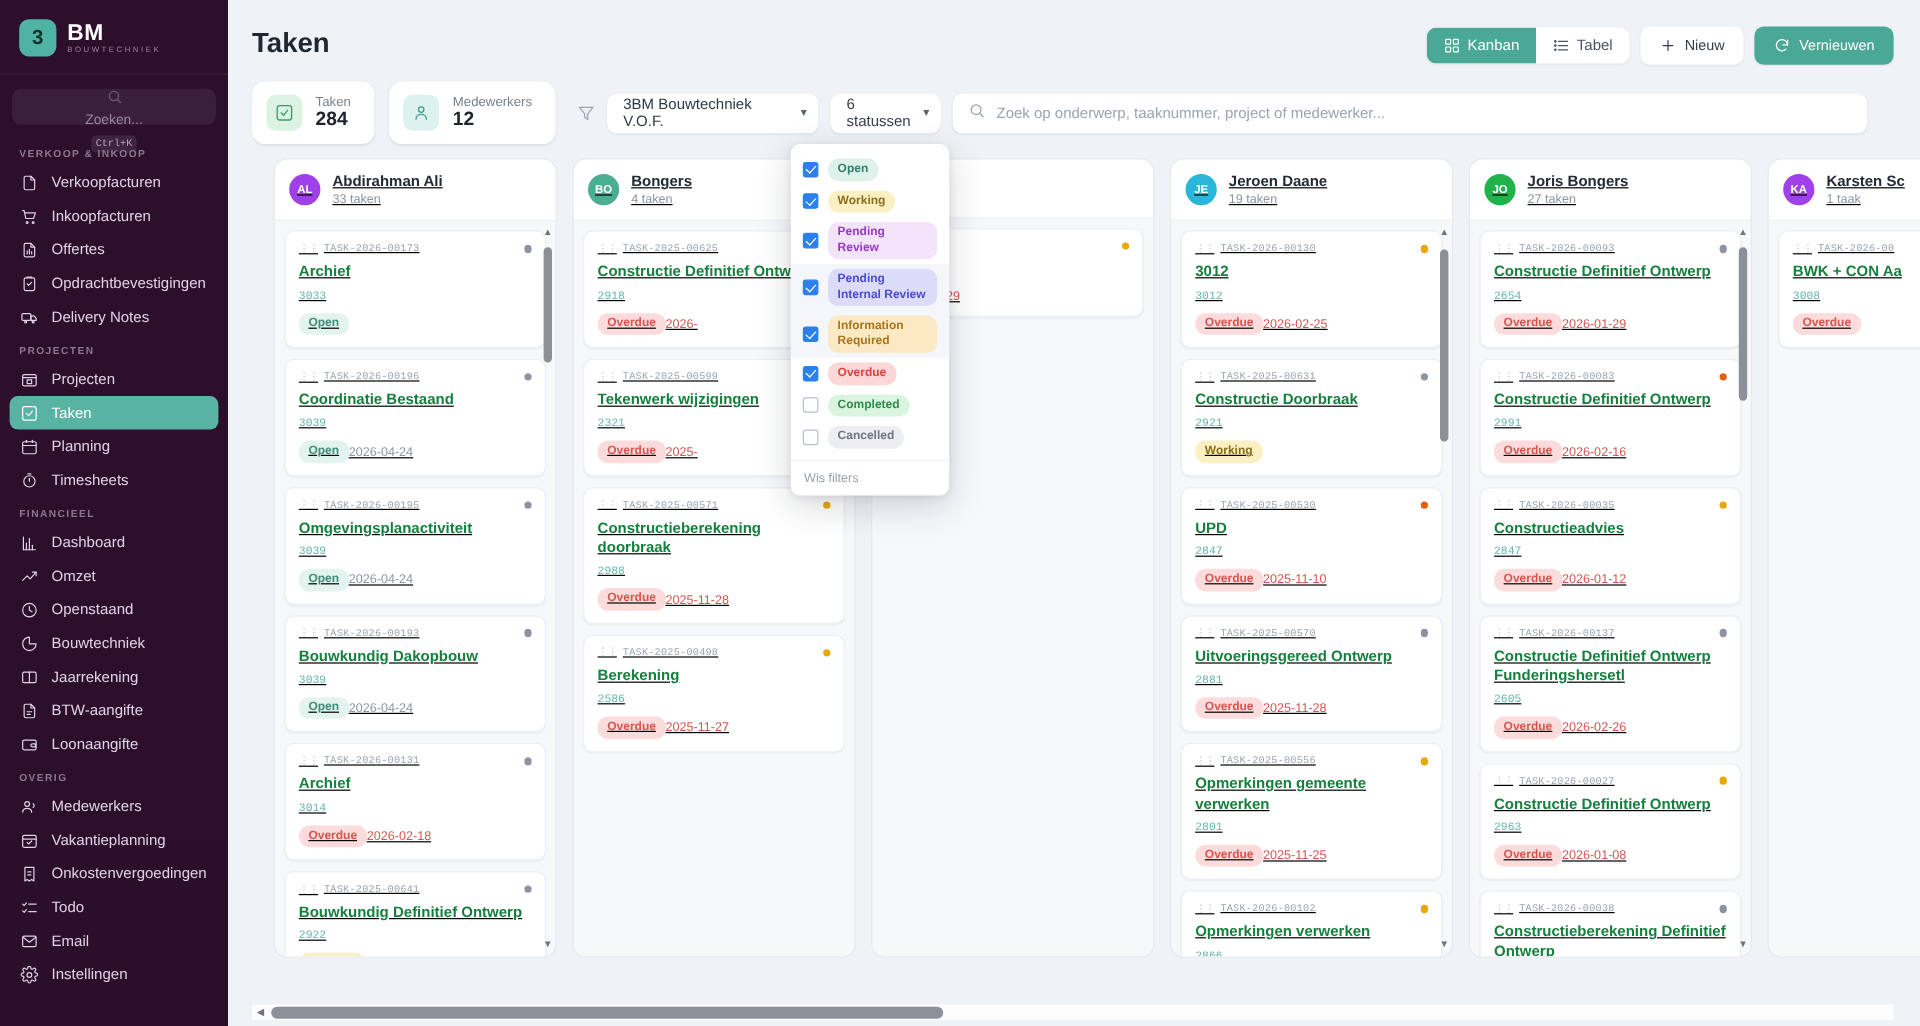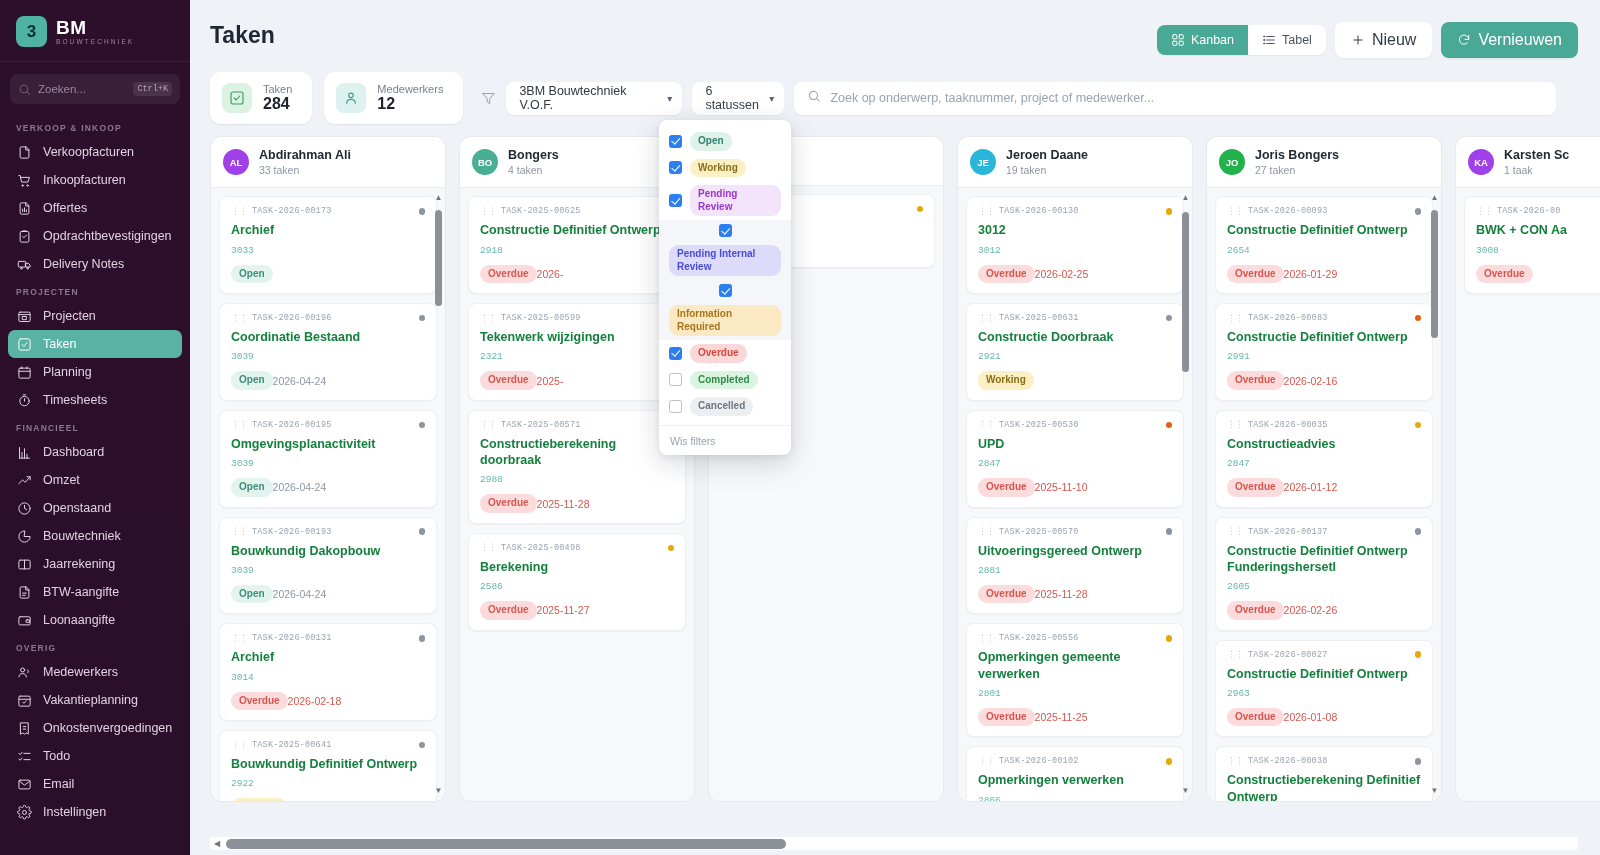--- a/index.html
+++ b/index.html
@@ -35,20 +35,21 @@
   .brand-text { line-height: 1; }
   .brand-name { font-size: 19px; font-weight: bold; color: #fff; letter-spacing: .5px; }
   .brand-sub { font-size: 6.5px; color: #9c85a0; letter-spacing: 2.1px; margin-top: 2px; }
 
   .search-box {
     margin: 12px 10px 6px 10px;
     height: 30px; border-radius: 8px;
     background: rgba(255,255,255,.07);
     display: flex; align-items: center; gap: 7px;
     padding: 0 8px;
+    flex-direction: column;
   }
   .search-box .sico { flex: 0 0 auto; opacity: .55; display:flex; }
   .search-box .sph { font-size: 11.5px; color: #9b86a0; flex: 1; }
   .kbd {
     font-family: "Liberation Mono", monospace;
     font-size: 8.5px; color: #b6a2ba;
     background: rgba(255,255,255,.09);
     border-radius: 4px; padding: 2px 4px;
   }
 
@@ -74,21 +75,21 @@
   .page-title { font-size: 23px; font-weight: bold; color: #1f2733; }
   .top-actions { display: flex; align-items: center; gap: 9px; }
   .seg { display: flex; background: #fff; border-radius: 8px; overflow: hidden; box-shadow: 0 1px 2px rgba(16,24,40,.06); }
   .seg > div {
     display: flex; align-items: center; gap: 6px;
     padding: 8px 14px; font-size: 12.5px; color: #49525f; cursor: pointer;
   }
   .seg > div.on { background: #4aa897; color: #fff; }
   .btn {
     display: flex; align-items: center; gap: 7px;
-    padding: 9px 16px; border-radius: 8px; font-size: 16px;
+    padding: 9px 16px; border-radius: 8px; font-size: 12px;
     cursor: pointer; box-shadow: 0 1px 2px rgba(16,24,40,.06);
   }
   .btn-white { background: #fff; color: #333b47; }
   .btn-teal { background: #4aa897; color: #fff; }
   .ico16 { width: 14px; height: 14px; display: flex; align-items: center; justify-content: center; }
   .ico16 svg { width: 14px; height: 14px; stroke: currentColor; fill: none; stroke-width: 1.7; stroke-linecap: round; stroke-linejoin: round; }
 
   
   .filterrow { display: flex; align-items: center; gap: 0; padding: 14px 22px 0 20px; }
   .stat {
@@ -126,36 +127,36 @@
   .searchwrap .ph { font-size: 12.5px; color: #9aa3af; }
 
   
   .dropdown {
     position: absolute; left: 659px; top: 120px;
     width: 132px; background: #fff; border-radius: 8px;
     box-shadow: 0 8px 28px rgba(16,24,40,.17), 0 2px 6px rgba(16,24,40,.08);
     padding: 8px 0 4px 0; z-index: 60;
   }
   .dd-item { display: flex; align-items: center; gap: 8px; padding: 4px 10px; cursor: pointer; min-height: 22px; }
-  .dd-item.hl { background: #f4f6f9; flex-direction: column; }
+  .dd-item.hl { background: #f4f6f9; }
   .cb {
     width: 13px; height: 13px; flex: 0 0 13px; border-radius: 2.5px;
     border: 1.4px solid #b9c0cb; background: #fff;
     display: flex; align-items: center; justify-content: center;
   }
   .cb.on { background: #2d7ff0; border-color: #2d7ff0; }
   .cb.on:after {
     content: ""; width: 3.5px; height: 7px; border: solid #fff;
     border-width: 0 1.8px 1.8px 0; transform: rotate(42deg) translate(-0.5px,-1px);
   }
   .pill { font-size: 10px; font-weight: bold; padding: 3px 8px; border-radius: 9px; white-space: normal; line-height: 1.25; }
   .dd-foot { font-size: 10.5px; color: #98a1ad; padding: 9px 11px 4px 11px; border-top: 1px solid #eef0f3; margin-top: 5px; cursor: pointer; }
 
   
-  .board-outer { flex: 1; overflow: hidden; padding: 12px 0 0 20px; position: relative; }
+  .board-outer { flex: 1; overflow: hidden; padding: 12px 0 0 38px; position: relative; text-decoration: underline; }
   .board { display: flex; gap: 13px; height: 666px; }
   .col {
     width: 236px; flex: 0 0 236px;
     background: #f6f8fa; border: 1px solid #e6eaef; border-radius: 11px;
     display: flex; flex-direction: column; overflow: hidden;
   }
   .col-head {
     display: flex; align-items: center; gap: 10px;
     padding: 11px 12px; background: #fff;
     border-bottom: 1px solid #e9edf1;

